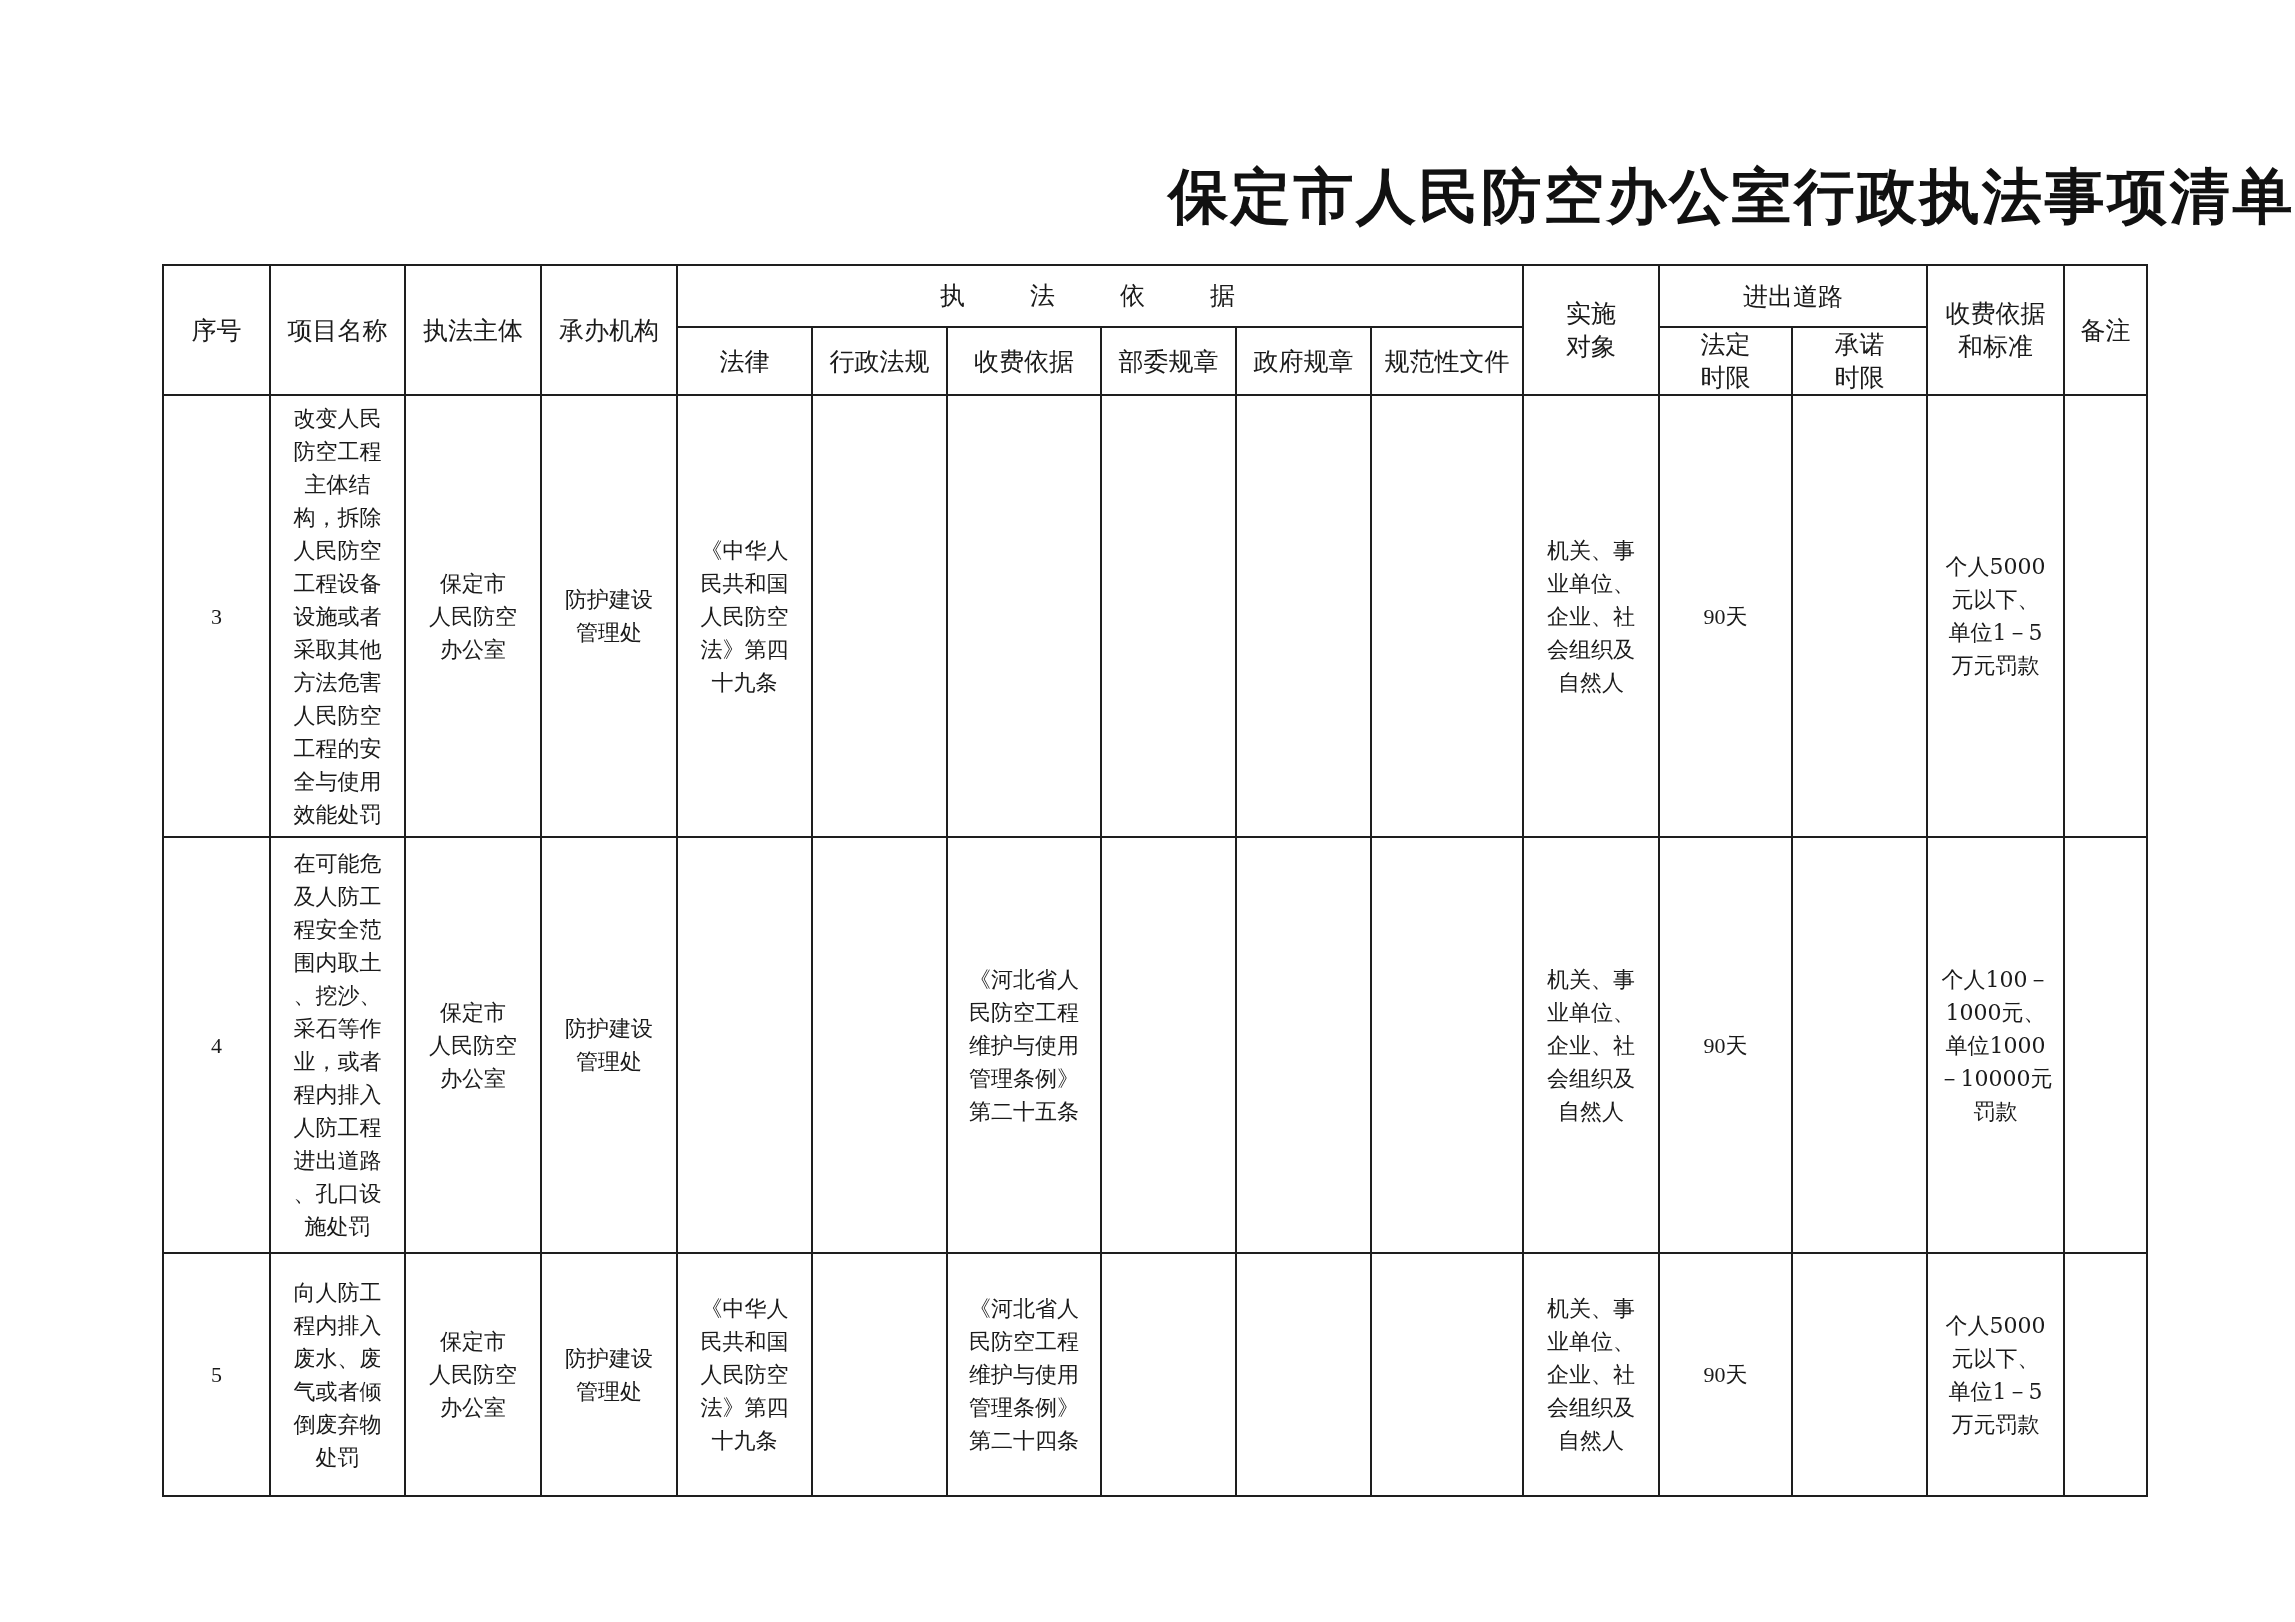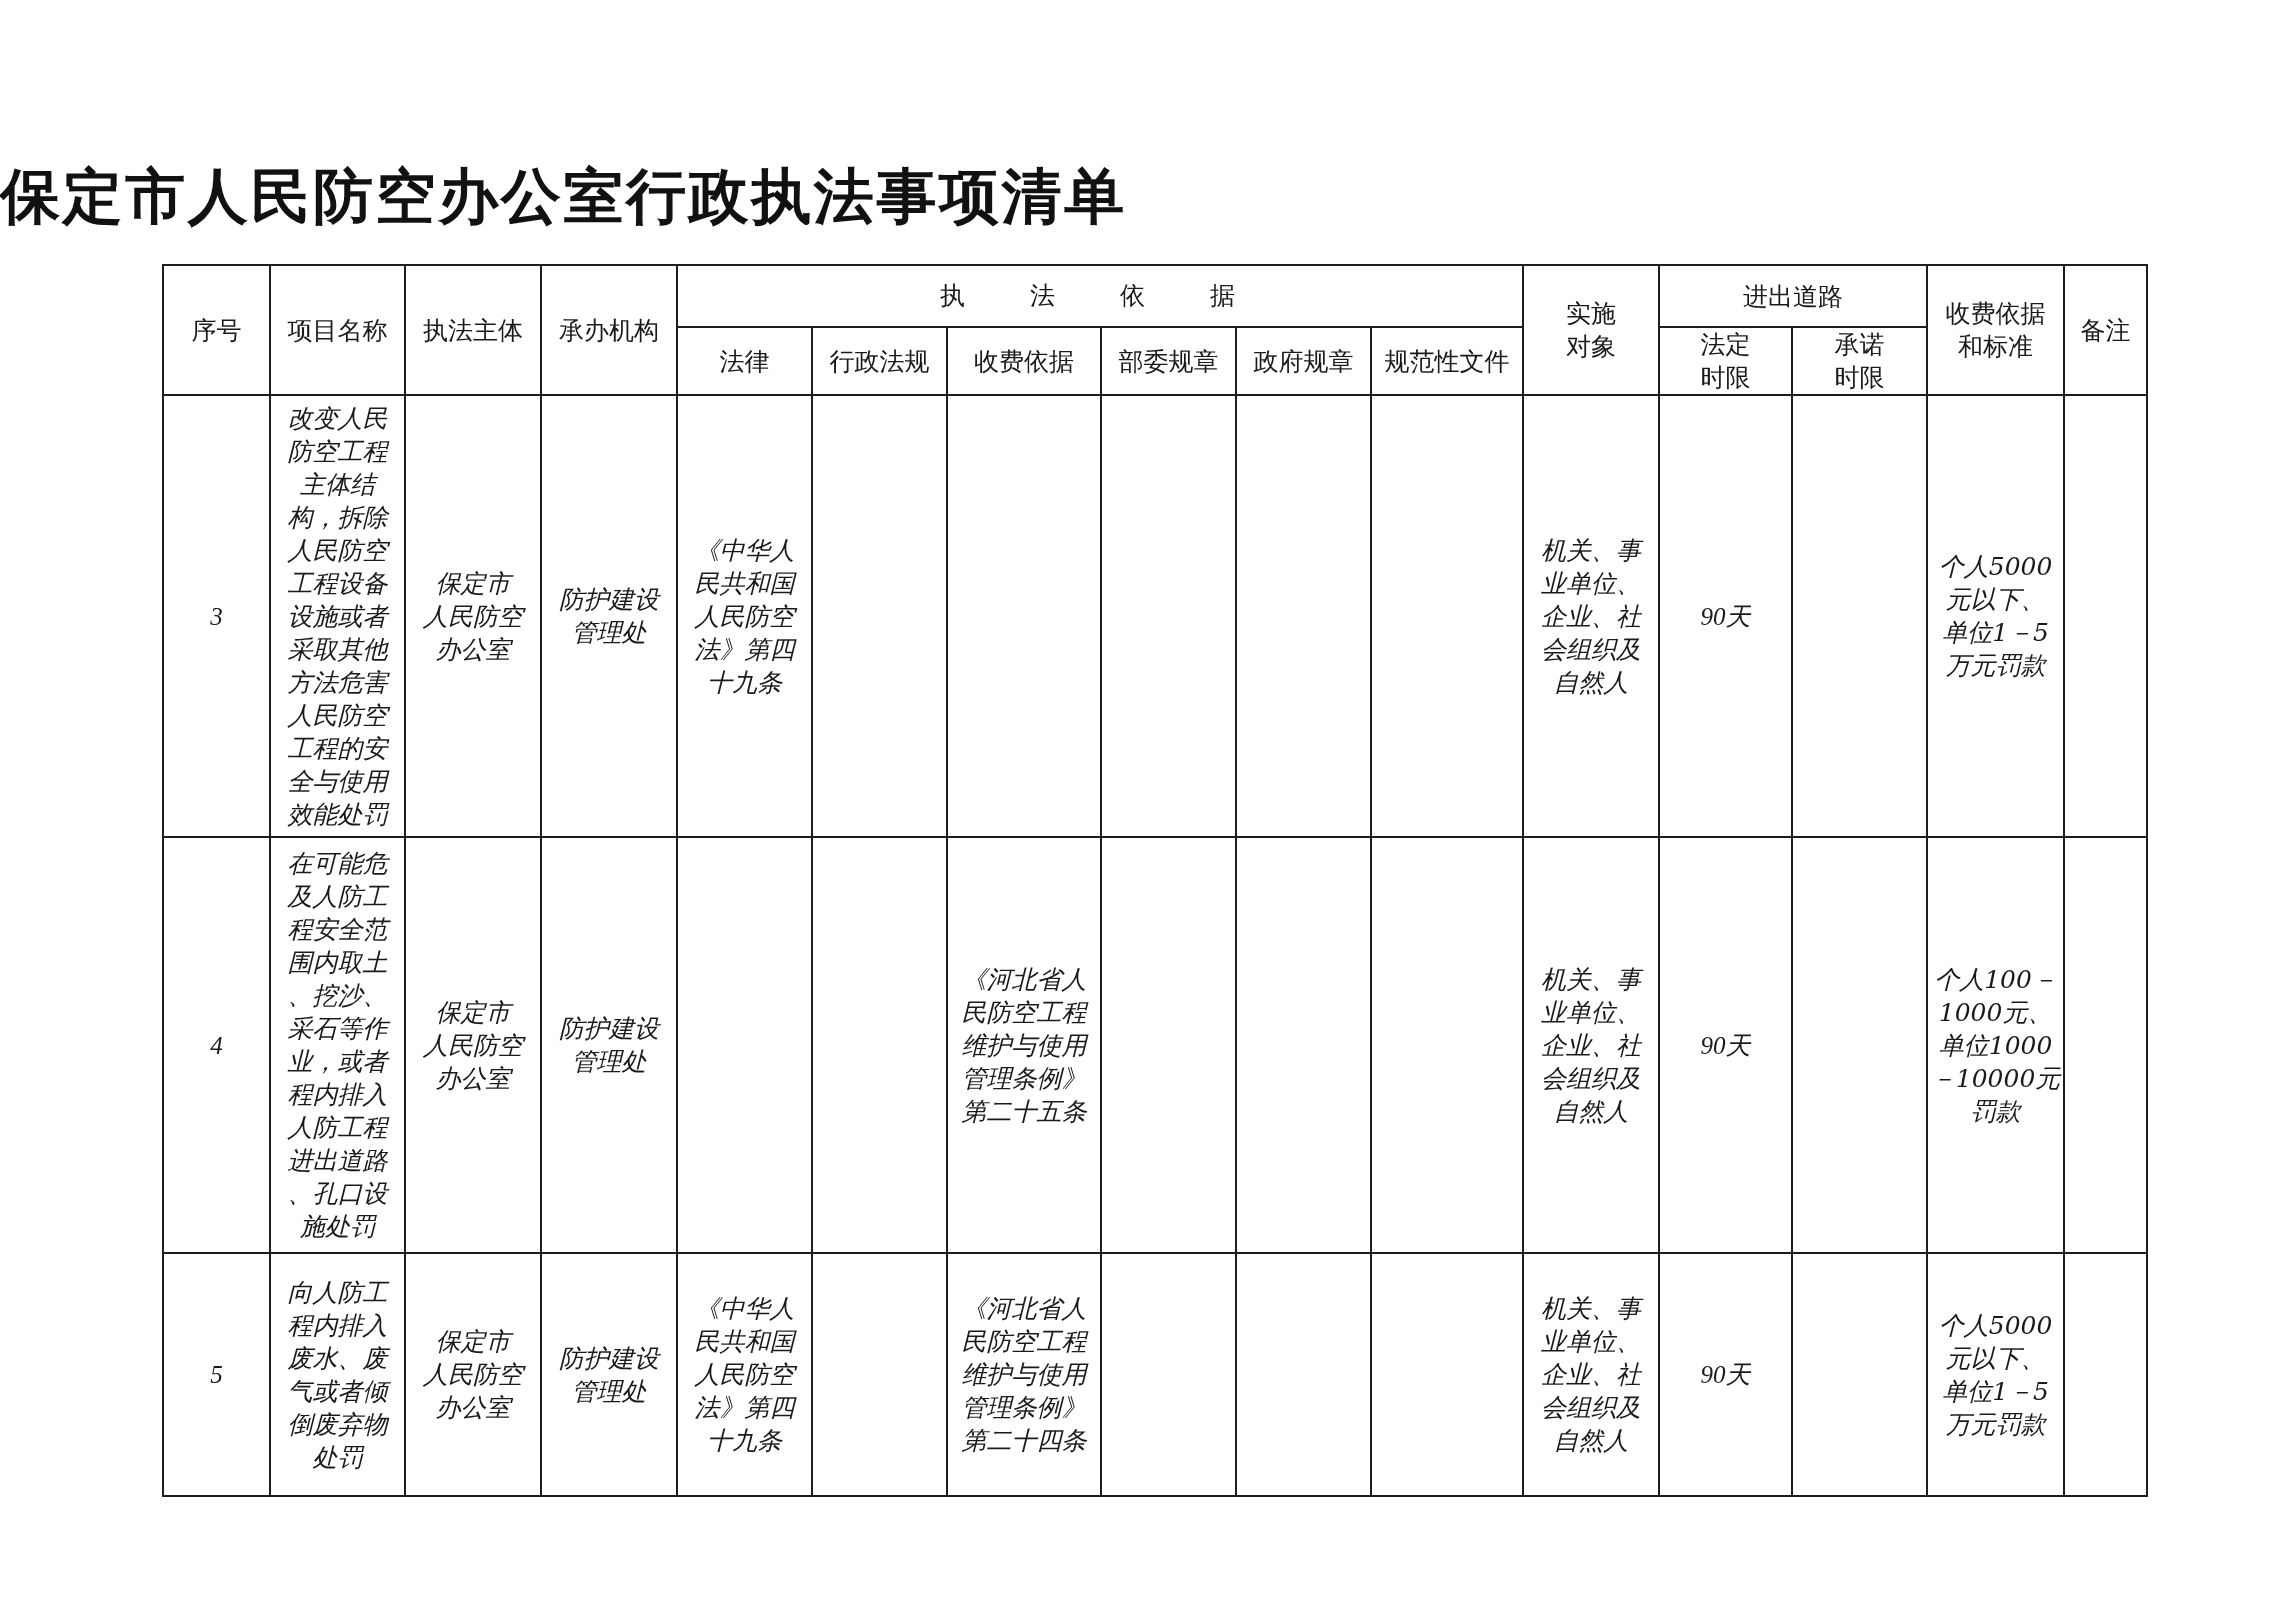--- a/index.html
+++ b/index.html
@@ -1,26 +1,26 @@
 <!DOCTYPE html>
 <html style="font-size:10.5px"><head>
 <meta charset="utf-8">
 <style>
   html, body { margin:0; padding:0; background:#ffffff; }
   body { width:2295px; height:1623px; position:relative; overflow:hidden;
          font-family:"DejaVu Serif","Liberation Serif",serif; color:#1a1a1a; }
   .title { position:absolute; left:0; width:2295px; top:157px; height:79px;
-           text-align:left; font-size:60px; line-height:79px; font-weight:bold;
+           text-align:right; font-size:60px; line-height:79px; font-weight:bold;
            letter-spacing:2.6px; color:#111; }
   table.grid { position:absolute; left:162px; top:264px; border-collapse:collapse;
                table-layout:fixed; width:1985px; }
   table.grid td, table.grid th { border:2.6px solid #1e1e1e; padding:0; text-align:center;
                vertical-align:middle; font-weight:normal; }
   table.grid th { font-family:"DejaVu Sans","Liberation Sans",sans-serif; font-size:25px; line-height:33px; }
-  table.grid td { font-size:25px; line-height:33px;font-style:italic; }
+  table.grid td { font-size:22px; line-height:33px; }
   .cell-text { display:inline-block; text-align:center; white-space:pre-line; }
   .lbl-spaced { letter-spacing:25px;font-family:Liberation Mono, monospace; }
   .h1 { height:62px; }
   .h2 { height:63px; }
   .r3 { height:442px; }
   .r4 { height:416px; }
   .r5 { height:243px; }
   .num { font-family:"Liberation Serif","DejaVu Serif",serif; }
 </style>
 </head>

